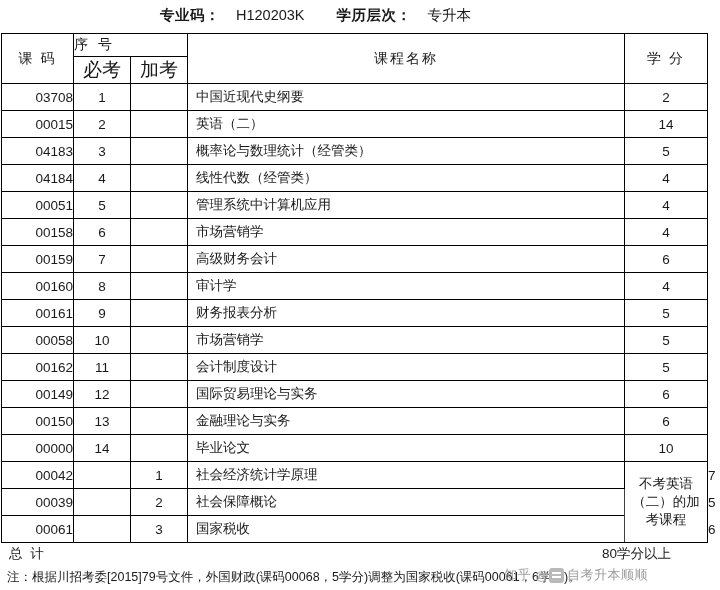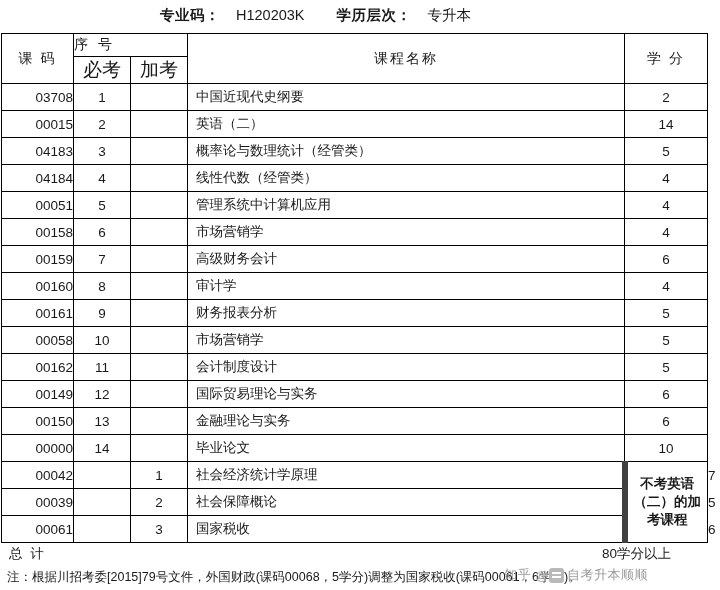--- a/index.html
+++ b/index.html
@@ -292,21 +292,21 @@
         <td class="c-extra"></td>
         <td class="c-name">毕业论文</td>
         <td class="c-credit">10</td>
       </tr>
 
       <tr>
         <td class="c-code">00042</td>
         <td class="c-req"></td>
         <td class="c-extra">1</td>
         <td class="c-name" style="width:200px;">社会经济统计学原理</td>
-        <td class="note-cell" rowspan="3" style="width:237px;border-left:6px solid #404040;font-weight:bold;">不考英语（二）的加考课程</td>
+        <td class="note-cell" rowspan="3" style="width:237px;border-left:1px solid #404040;">不考英语（二）的加考课程</td>
         <td class="c-credit">7</td>
       </tr>
       <tr>
         <td class="c-code">00039</td>
         <td class="c-req"></td>
         <td class="c-extra">2</td>
         <td class="c-name">社会保障概论</td>
         <td class="c-credit">5</td>
       </tr>
       <tr>

